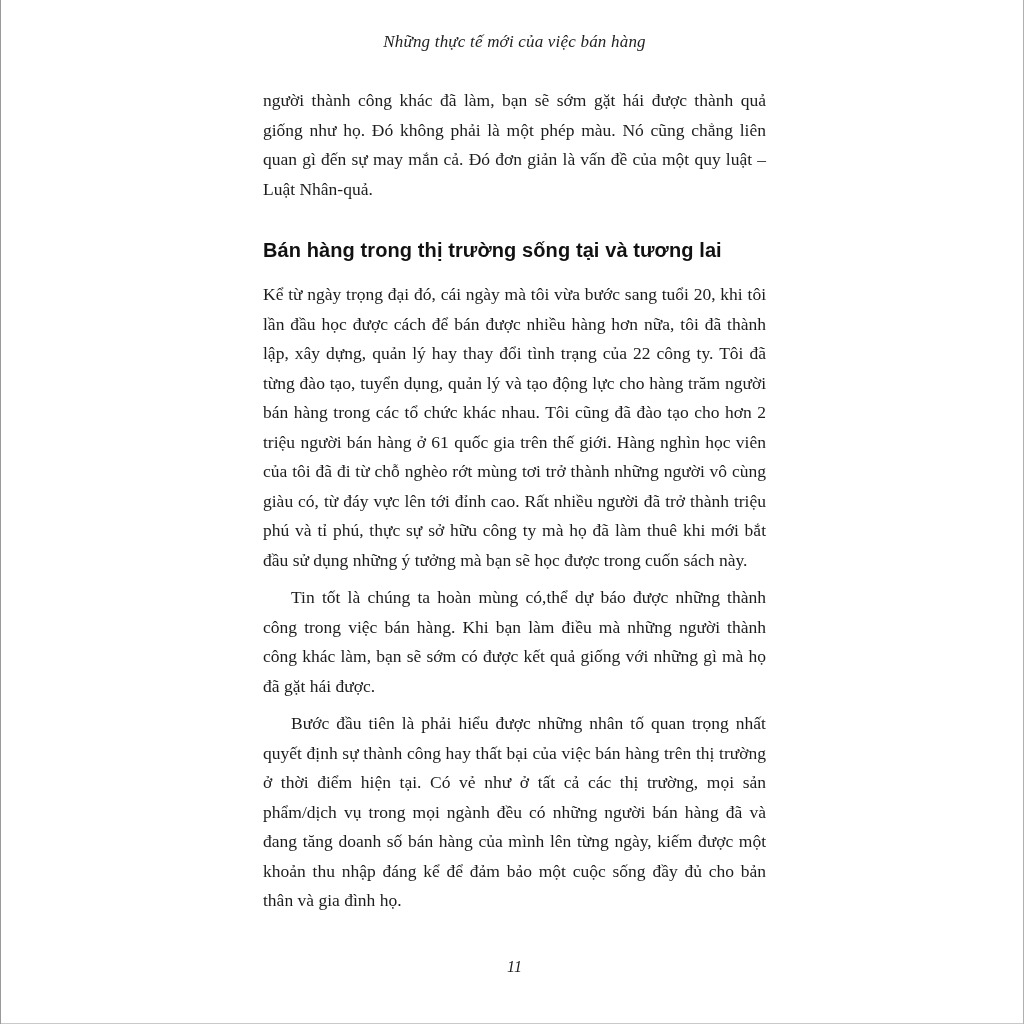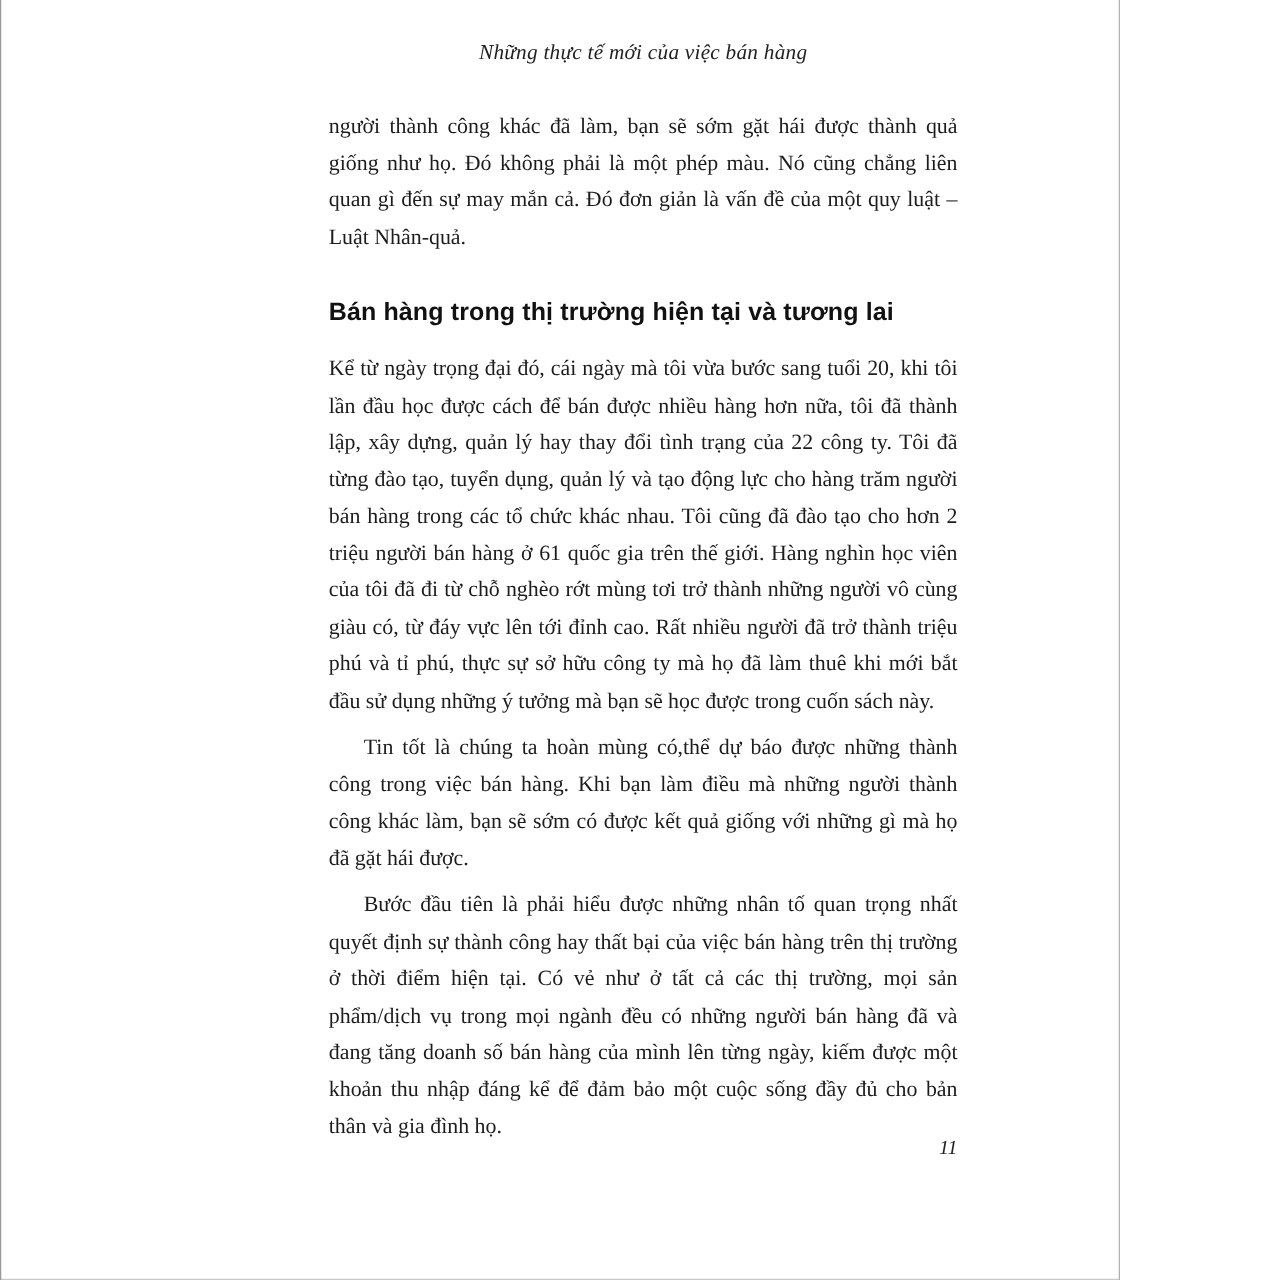--- a/index.html
+++ b/index.html
@@ -3,21 +3,21 @@
 <meta charset="utf-8">
 <style>
   * { box-sizing: border-box; }
   html, body {
     margin: 0;
     padding: 0;
     background: #ffffff;
   }
   .page {
     position: relative;
-    width: 896px;
+    width: 1024px;
     height: 1024px;
     background: #ffffff;
     font-family: "Liberation Serif", serif;
     color: #1c1c1c;
     overflow: hidden;
     
     box-shadow: inset 1px 0 0 #9a9a9a, inset -1px 0 0 #b0b0b0, inset 0 -1px 0 #c9c9c9;
   }
   .running-header {
     position: absolute;
@@ -50,41 +50,41 @@
     margin: 34px 0 18px 0;
     font-family: "Liberation Sans", sans-serif;
     font-weight: 700;
     font-size: 20px;
     line-height: 24px;
     color: #111111;
     letter-spacing: 0.1px;
   }
   .page-number {
     position: absolute;
-    top: 910px;
+    top: 958px;
     left: 263px;
     width: 503px;
-    text-align: right;
+    text-align: center;
     font-style: italic;
     font-size: 16px;
     color: #222222;
   }
 </style>
 </head>
 <body>
 
 <div class="page">
 
   <div class="running-header">Những thực tế mới của việc bán hàng</div>
 
   <div class="content">
 
     <p class="para">người thành công khác đã làm, bạn sẽ sớm gặt hái được thành quả giống như họ. Đó không phải là một phép màu. Nó cũng chẳng liên quan gì đến sự may mắn cả. Đó đơn giản là vấn đề của một quy luật – Luật Nhân-quả.</p>
 
-    <h2 class="section-heading">Bán hàng trong thị trường hiện tại và tương lai</h2>
+    <h2 class="section-heading">Bán hàng trong thị trường sống tại và tương lai</h2>
 
     <p class="para">Kể từ ngày trọng đại đó, cái ngày mà tôi vừa bước sang tuổi 20, khi tôi lần đầu học được cách để bán được nhiều hàng hơn nữa, tôi đã thành lập, xây dựng, quản lý hay thay đổi tình trạng của 22 công ty. Tôi đã từng đào tạo, tuyển dụng, quản lý và tạo động lực cho hàng trăm người bán hàng trong các tổ chức khác nhau. Tôi cũng đã đào tạo cho hơn 2 triệu người bán hàng ở 61 quốc gia trên thế giới. Hàng nghìn học viên của tôi đã đi từ chỗ nghèo rớt mùng tơi trở thành những người vô cùng giàu có, từ đáy vực lên tới đỉnh cao. Rất nhiều người đã trở thành triệu phú và tỉ phú, thực sự sở hữu công ty mà họ đã làm thuê khi mới bắt đầu sử dụng những ý tưởng mà bạn sẽ học được trong cuốn sách này.</p>
 
     <p class="para indent">Tin tốt là chúng ta hoàn mùng có,thể dự báo được những thành công trong việc bán hàng. Khi bạn làm điều mà những người thành công khác làm, bạn sẽ sớm có được kết quả giống với những gì mà họ đã gặt hái được.</p>
 
     <p class="para indent">Bước đầu tiên là phải hiểu được những nhân tố quan trọng nhất quyết định sự thành công hay thất bại của việc bán hàng trên thị trường ở thời điểm hiện tại. Có vẻ như ở tất cả các thị trường, mọi sản phẩm/dịch vụ trong mọi ngành đều có những người bán hàng đã và đang tăng doanh số bán hàng của mình lên từng ngày, kiếm được một khoản thu nhập đáng kể để đảm bảo một cuộc sống đầy đủ cho bản thân và gia đình họ.</p>
 
   </div>
 
   <div class="page-number">11</div>

